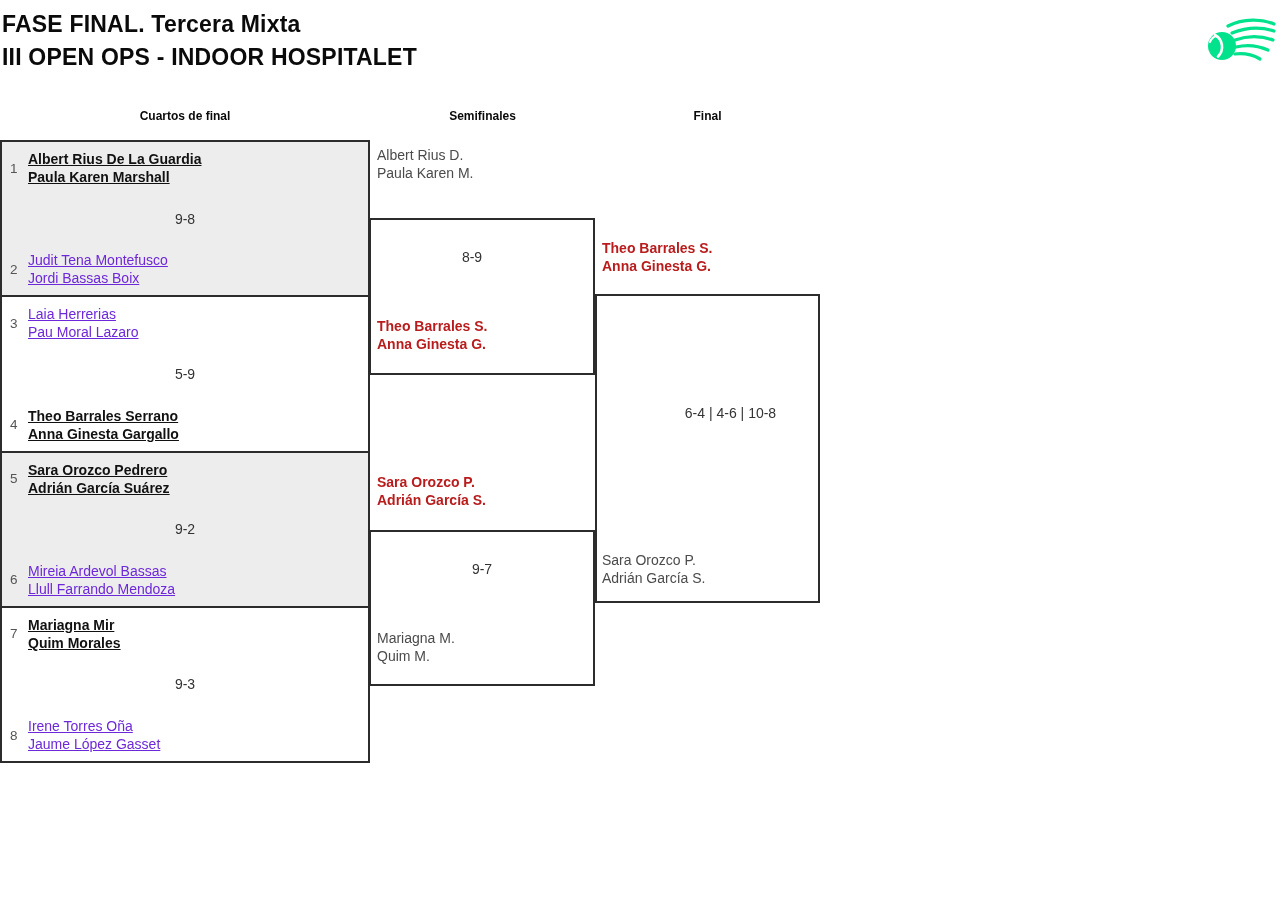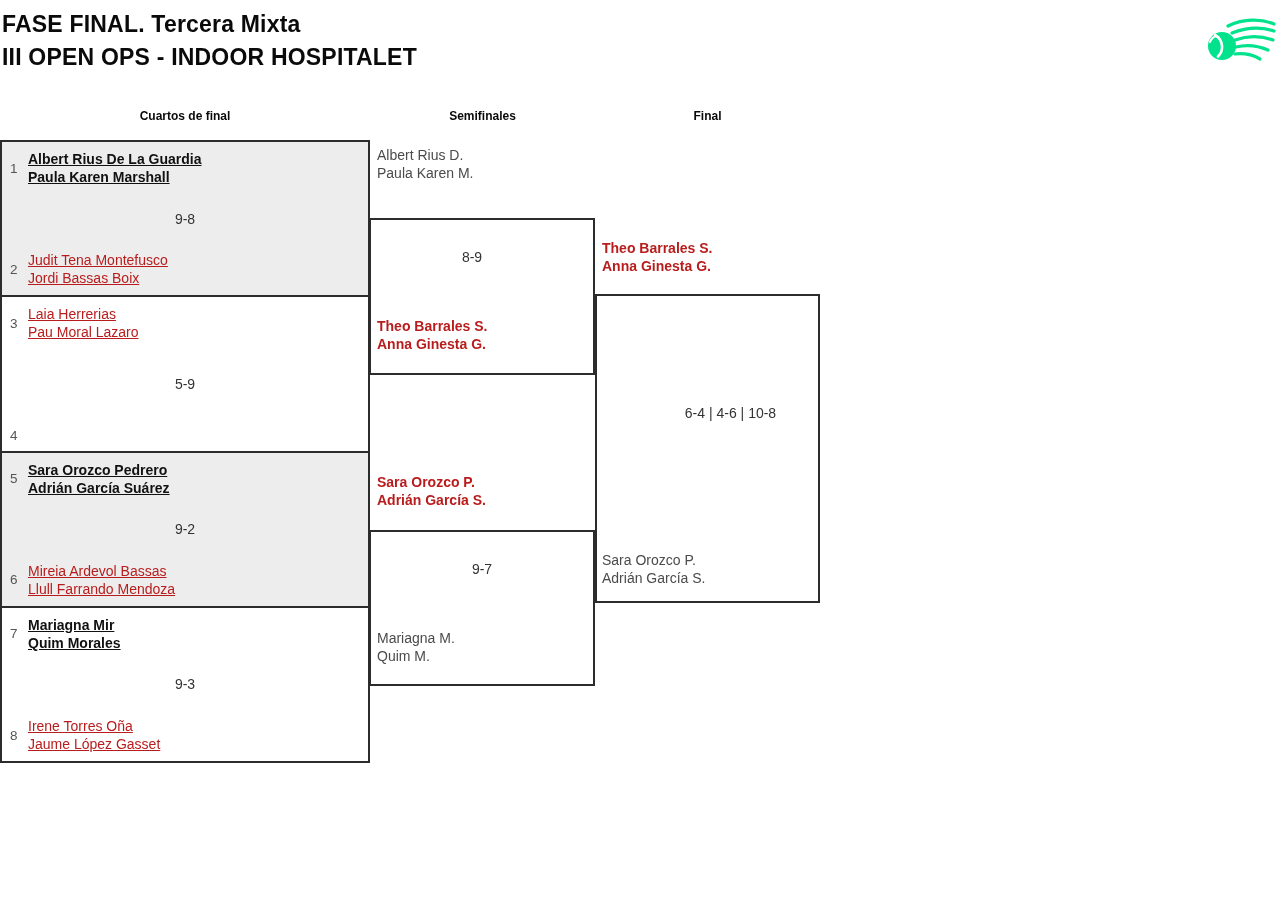--- a/index.html
+++ b/index.html
@@ -22,21 +22,21 @@
   
   .qf-box { position:absolute; left:0; top:140px; width:370px; height:623px;
             border:2px solid #2c2c2c; display:flex; flex-direction:column; }
   .qf-match { flex:1 1 0; display:flex; flex-direction:column;
               justify-content:space-between; padding:6px 0; background:#fff; }
   .qf-match.gray { background:#ededed; }
   .qf-match + .qf-match { border-top:2px solid #2c2c2c; }
 
   .team-row { display:flex; align-items:center; padding:2px 10px 2px 8px; }
   .seed { width:16px; flex:none; font-size:13.5px; color:#555; }
-  .names { font-size:14px; line-height:18px; color:#b91c1c; padding-left:2px; }
+  .names { font-size:14px; line-height:18px; color:#6d28d9; padding-left:2px; }
   .names .nl { display:block;text-decoration:underline; }
   .names.winner { color:#111; font-weight:700; }
 
   .score { text-align:center; font-size:14px; color:#333; }
 
   
   .round-box { position:absolute; border:2px solid #2c2c2c; background:transparent; }
   .sf1-box { left:369px; top:218px; width:226px; height:157px; }
   .sf2-box { left:369px; top:530px; width:226px; height:156px; }
   .final-box { left:595px; top:294px; width:225px; height:309px; }
@@ -108,20 +108,24 @@
       <div class="team-row">
         <span class="seed">3</span>
         <span class="names">
           <span class="nl">Laia Herrerias</span>
           <span class="nl">Pau Moral Lazaro</span>
         </span>
       </div>
       <div class="score">5-9</div>
       <div class="team-row">
         <span class="seed">4</span>
+        <span class="names winner">
+          <span class="nl">Theo Barrales Serrano</span>
+          <span class="nl">Anna Ginesta Gargallo</span>
+        </span>
       </div>
     </div>
 
     <div class="qf-match gray">
       <div class="team-row">
         <span class="seed">5</span>
         <span class="names winner">
           <span class="nl">Sara Orozco Pedrero</span>
           <span class="nl">Adrián García Suárez</span>
         </span>

